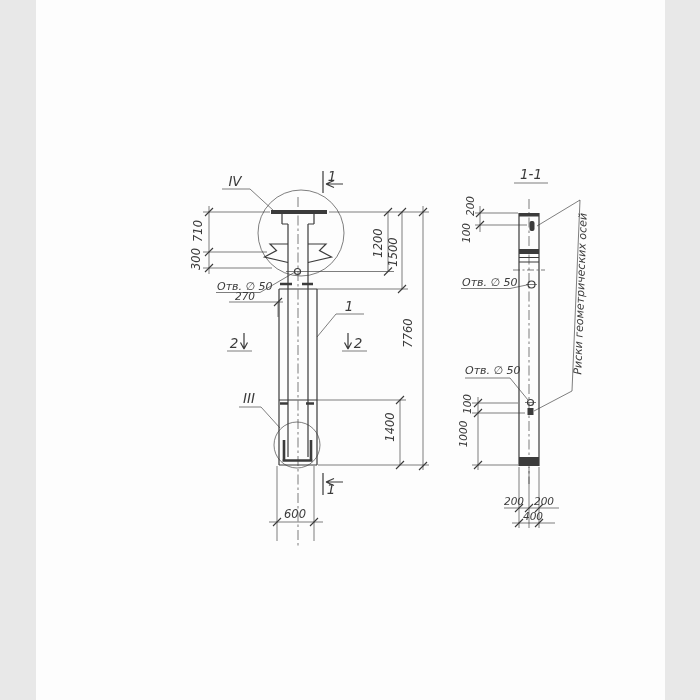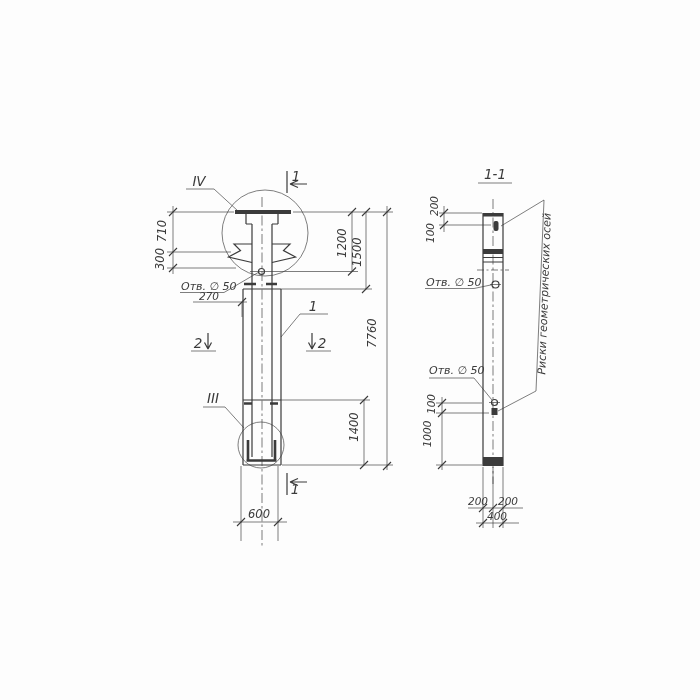--- a/index.html
+++ b/index.html
@@ -1,18 +1,18 @@
 <!DOCTYPE html>
 <html style="--ink: #3b3b3b; --paper: #fdfdfd;"><head>
 <meta charset="utf-8">
 <style>
   :root { --ink:#3b3b3b; --paper:#fdfdfd; }
   html,body { margin:0; padding:0; background:#e8e8e8; }
   .page {
-    width:700px; height:700px; background:var(--paper);
+    width:629px; height:700px; background:var(--paper);
     position:relative; margin:0 auto; overflow:hidden;
     font-family:"DejaVu Sans", sans-serif;
   }
   svg { position:absolute; inset:0; color:var(--ink); }
   .s-thin  { stroke:currentColor; stroke-width:0.8; fill:none; opacity:.82; }
   .s-med   { stroke:currentColor; stroke-width:1.2; fill:none; }
   .s-thick { stroke:currentColor; stroke-width:2.6; fill:none; }
   .f-dark  { fill:currentColor; stroke:none; }
   .chain   { stroke:currentColor; stroke-width:0.8; fill:none;
              stroke-dasharray:10 3 2.5 3; opacity:.85; }

